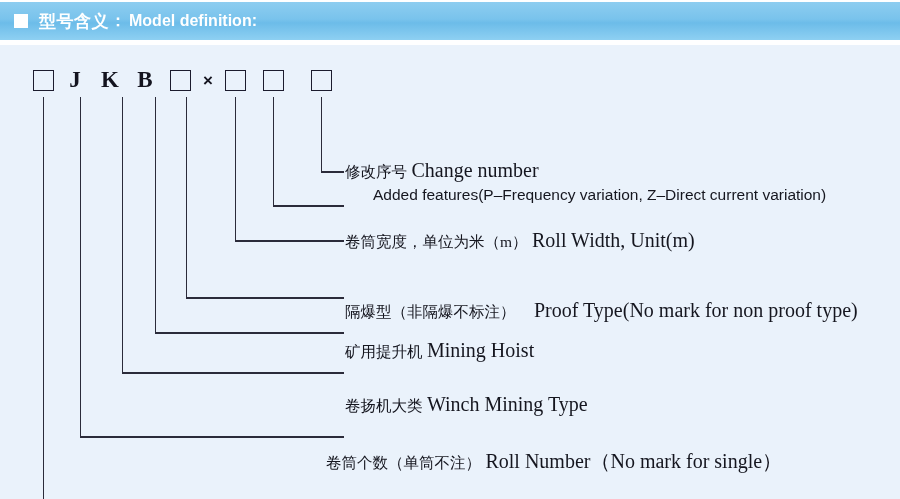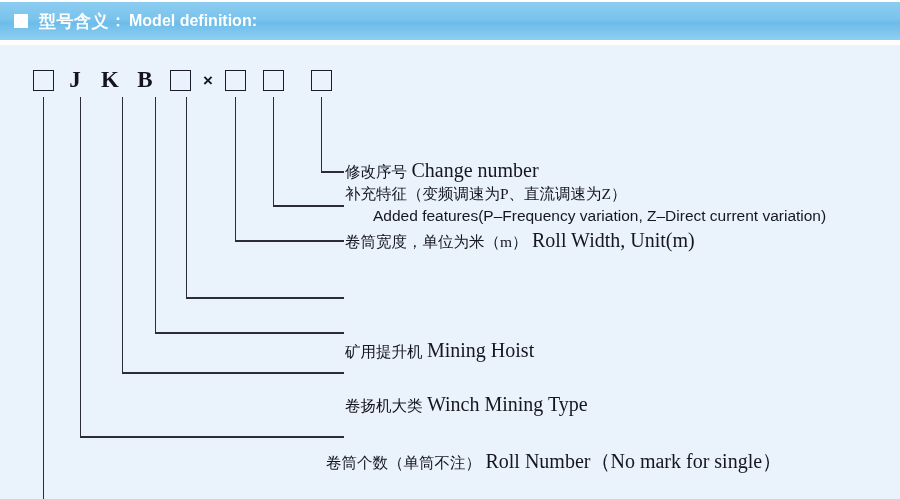--- a/index.html
+++ b/index.html
@@ -121,30 +121,33 @@
       <path d="M43.5 52 L43.5 481 L344 481"></path>
     </g>
   </svg>
 
   <div class="label" style="left:345px;top:114px;">
     <span class="cn">修改序号</span>
     <span class="en">Change number</span>
   </div>
 
   <div class="label" style="left:345px;top:139px;">
-    <div><span class="cn">补充特征（变频调速为P、直流调速为Z）</span></div>
     <div class="label-line2"><span class="en2">Added features(P–Frequency variation, Z–Direct current variation)</span></div>
   </div>
 
   <div class="label" style="left:345px;top:184px;">
     <span class="cn">卷筒宽度，单位为米（m）</span>
     <span class="en">Roll Width, Unit(m)</span>
   </div>
 
 
+  <div class="label" style="left:345px;top:254px;">
+    <span class="cn">隔爆型（非隔爆不标注）</span>
+    <span class="en" style="margin-left:14px;">Proof Type(No mark for non proof type)</span>
+  </div>
 
   <div class="label" style="left:345px;top:294px;">
     <span class="cn">矿用提升机</span>
     <span class="en">Mining Hoist</span>
   </div>
 
   <div class="label" style="left:345px;top:348px;">
     <span class="cn">卷扬机大类</span>
     <span class="en">Winch Mining Type</span>
   </div>

